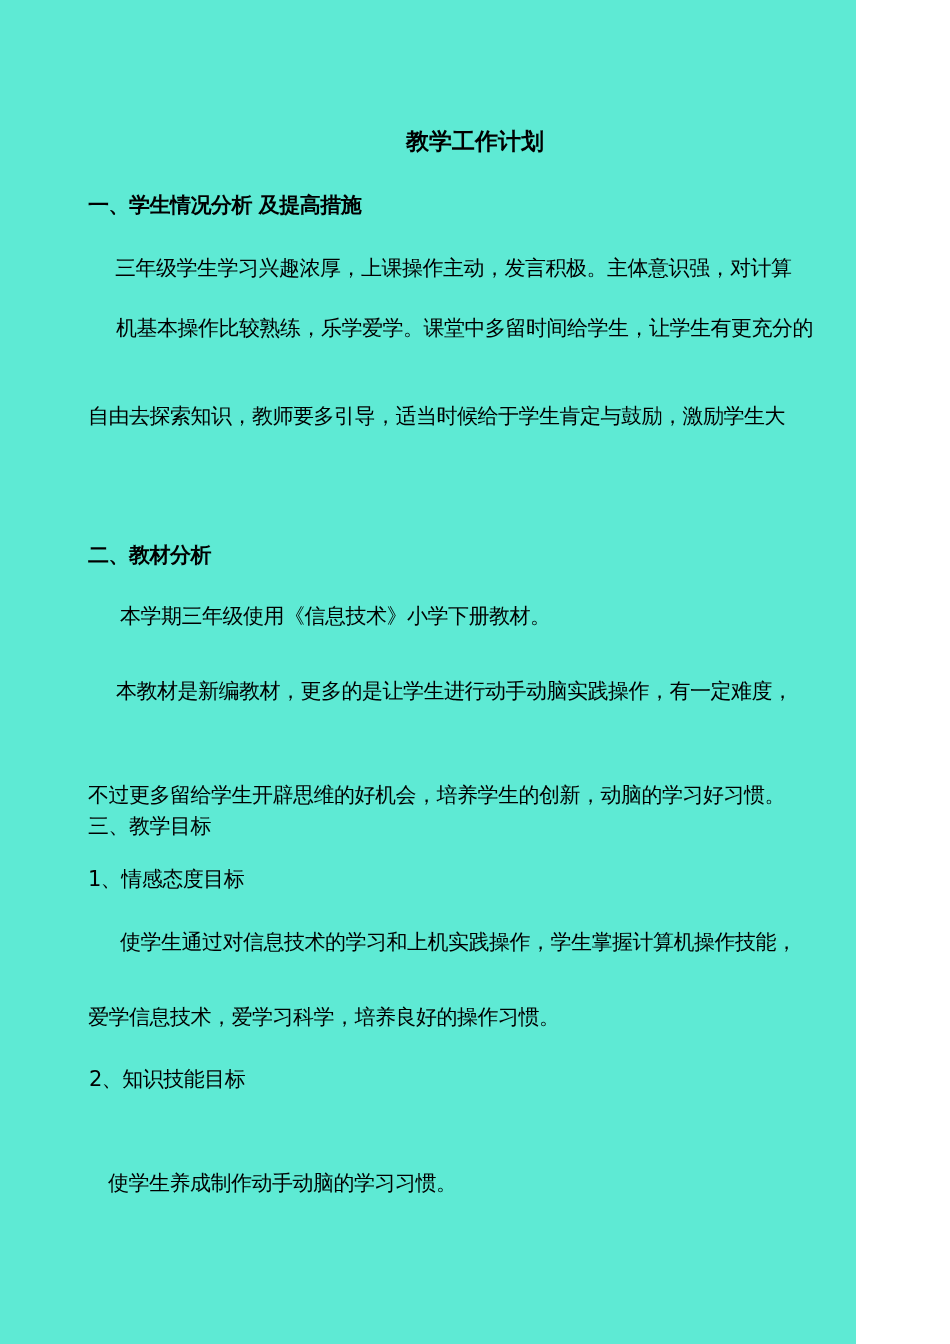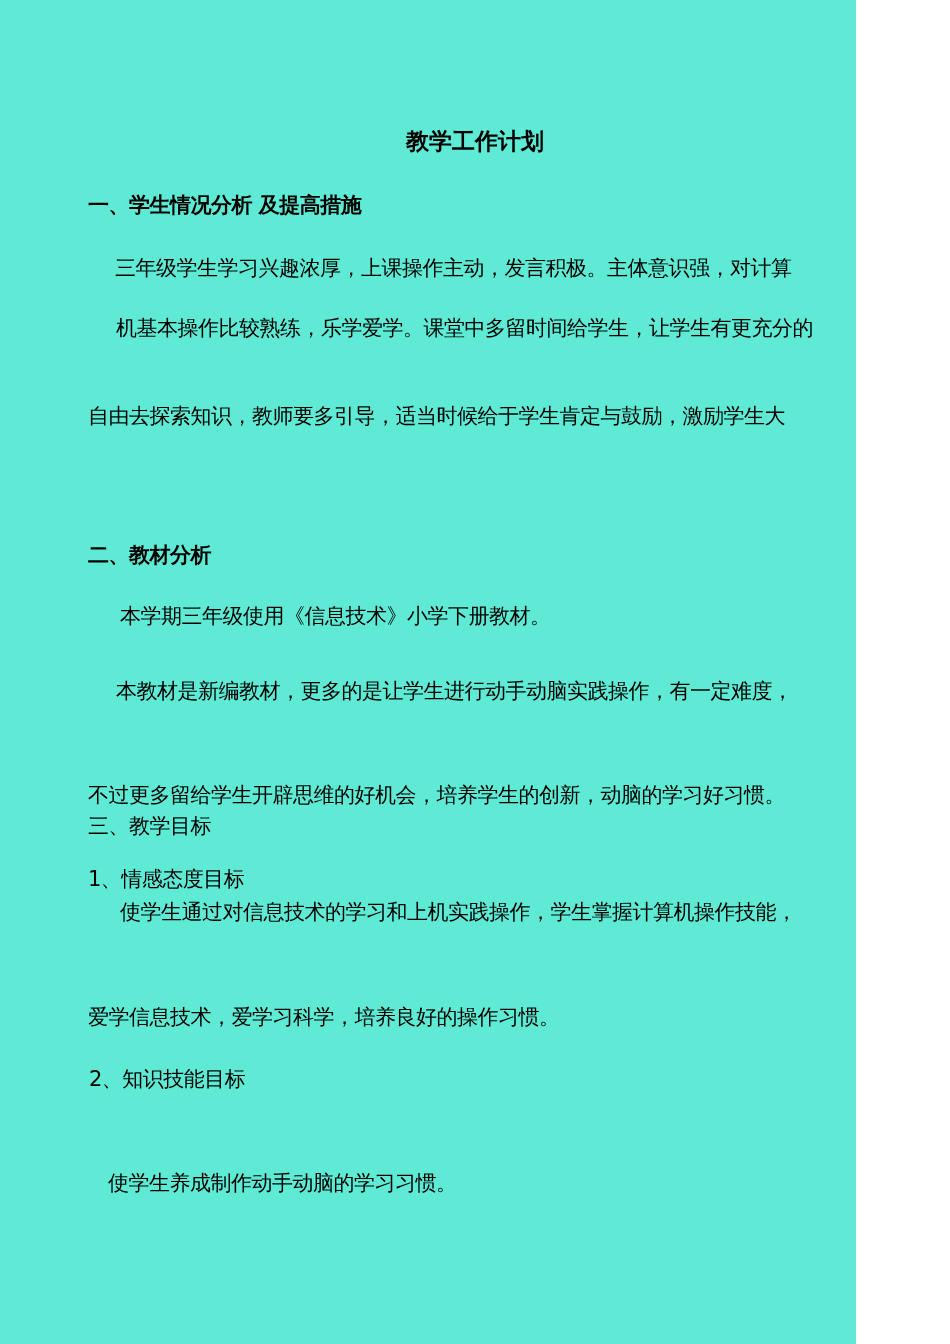--- a/index.html
+++ b/index.html
@@ -63,20 +63,20 @@
 
   <div class="line" style="left:120px; top:601px;">本学期三年级使用《信息技术》小学下册教材。</div>
 
   <div class="line" style="left:116px; top:664px;margin-top:12px;">本教材是新编教材，更多的是让学生进行动手动脑实践操作，有一定难度，</div>
   <div class="line" style="left:88px; top:780px;">不过更多留给学生开辟思维的好机会，培养学生的创新，动脑的学习好习惯。</div>
 
   <div class="line" style="left:88px; top:803px;margin-top:8px;">三、教学目标</div>
 
   <div class="line" style="left:88px; top:864px;">1、情感态度目标</div>
 
-  <div class="line" style="left:120px; top:899px;font-family:Liberation Mono, monospace;">使学生通过对信息技术的学习和上机实践操作，学生掌握计算机操作技能，</div>
+  <div class="line" style="left:120px; top:927px;">使学生通过对信息技术的学习和上机实践操作，学生掌握计算机操作技能，</div>
   <div class="line" style="left:88px; top:1002px;">爱学信息技术，爱学习科学，培养良好的操作习惯。</div>
 
   <div class="line" style="left:89px; top:1064px;">2、知识技能目标</div>
 
   <div class="line" style="left:108px; top:1128px;margin-top:40px;">使学生养成制作动手动脑的学习习惯。</div>
 
 </div>
 
 </body></html>

